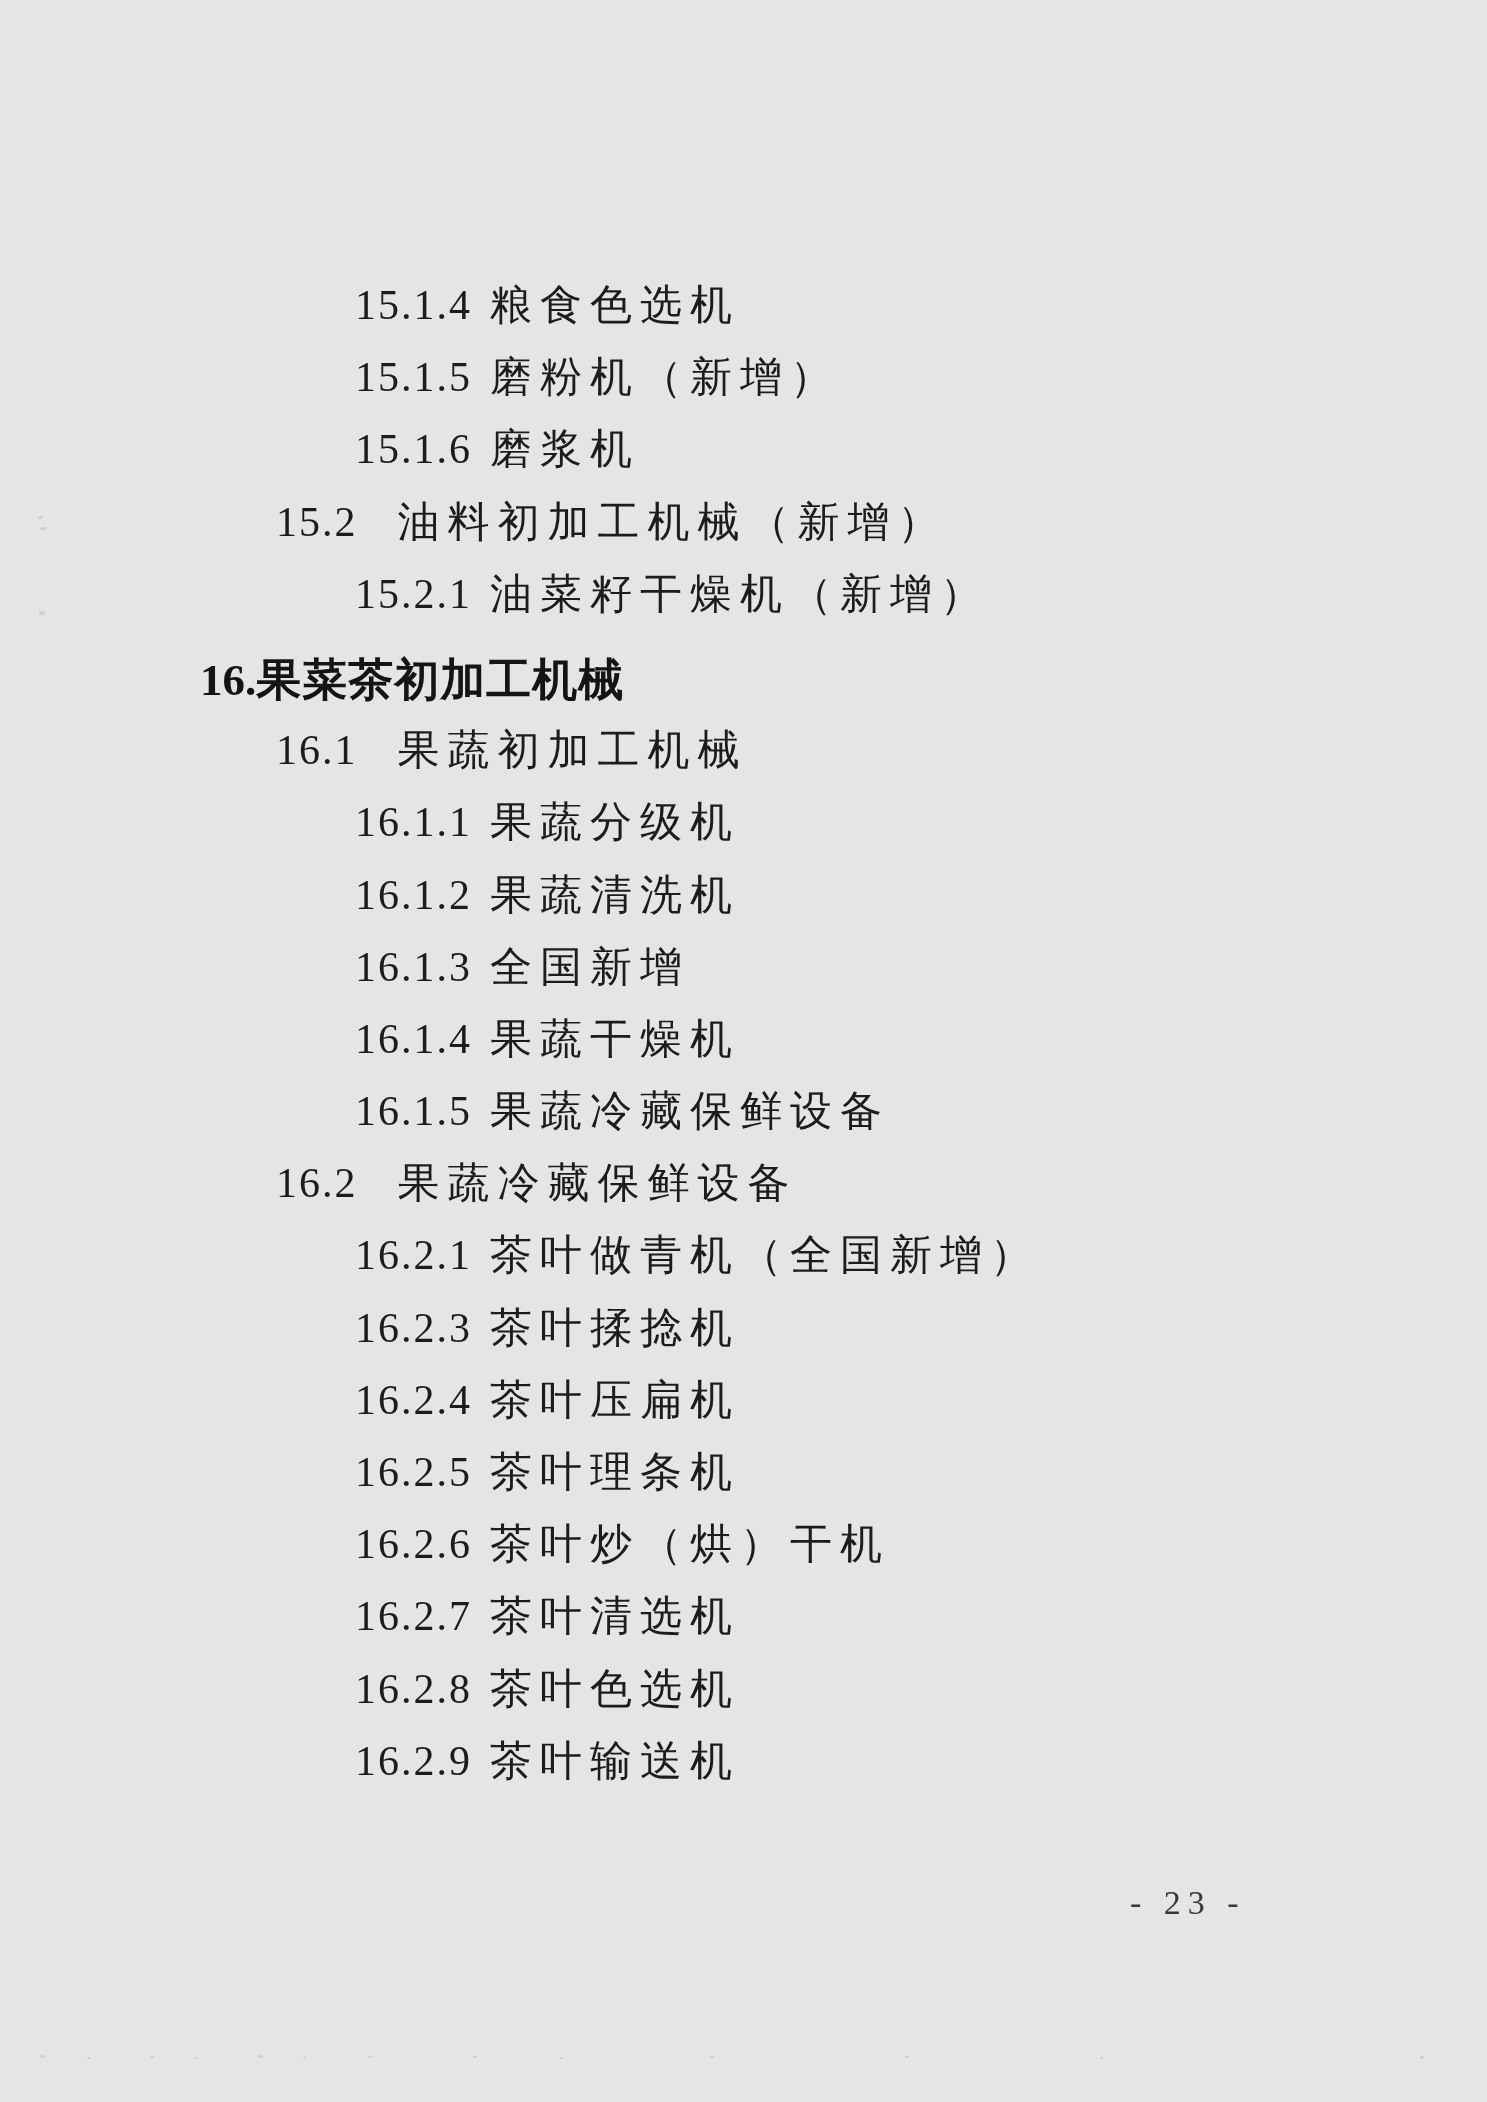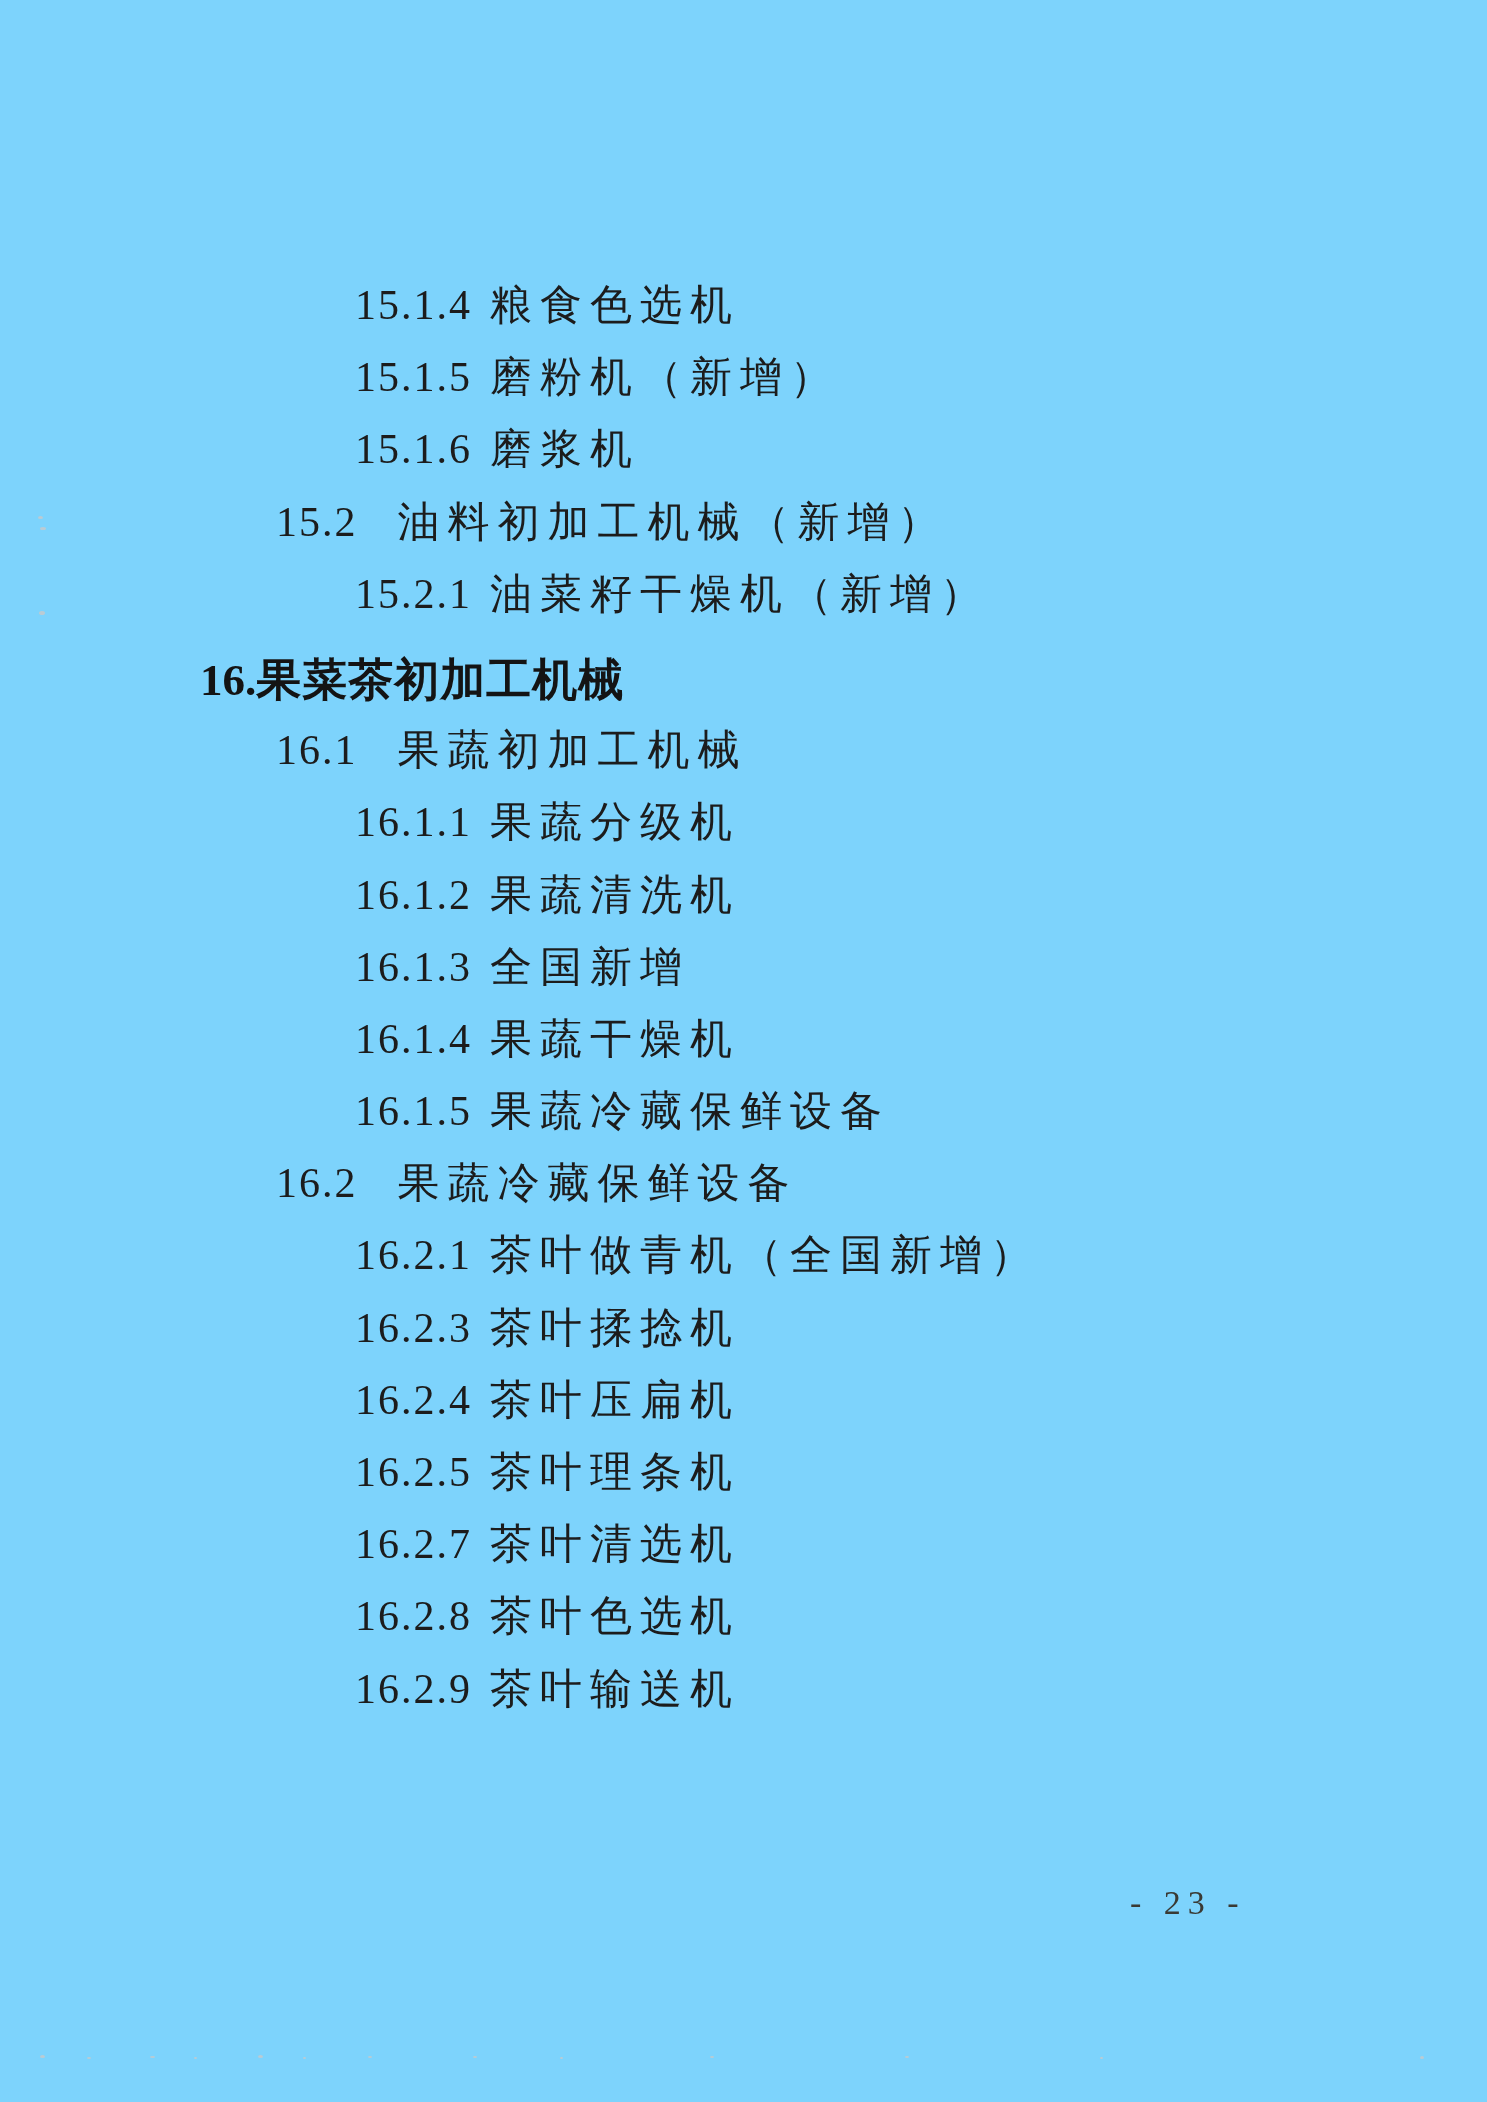--- a/index.html
+++ b/index.html
@@ -4,21 +4,21 @@
 <style>
   html, body {
     margin: 0;
     padding: 0;
     background: #ffffff;
   }
   .page {
     position: relative;
     width: 1487px;
     height: 2102px;
-    background: #7dd3fc;
+    background: #e5e5e5;
     overflow: hidden;
     font-family: "Liberation Serif", "DejaVu Serif", serif;
     color: #1c1c1c;
   }
   .content {
     position: absolute;
     top: 283px;
     left: 0;
     right: 0;
   }
@@ -135,20 +135,24 @@
   </div>
       <div class="line lvl3">
     <span class="num">16.2.4</span>
     <span class="txt">茶叶压扁机</span>
   </div>
       <div class="line lvl3">
     <span class="num">16.2.5</span>
     <span class="txt">茶叶理条机</span>
   </div>
       <div class="line lvl3">
+    <span class="num">16.2.6</span>
+    <span class="txt">茶叶炒（烘）干机</span>
+  </div>
+      <div class="line lvl3">
     <span class="num">16.2.7</span>
     <span class="txt">茶叶清选机</span>
   </div>
       <div class="line lvl3">
     <span class="num">16.2.8</span>
     <span class="txt">茶叶色选机</span>
   </div>
       <div class="line lvl3">
     <span class="num">16.2.9</span>
     <span class="txt">茶叶输送机</span>

